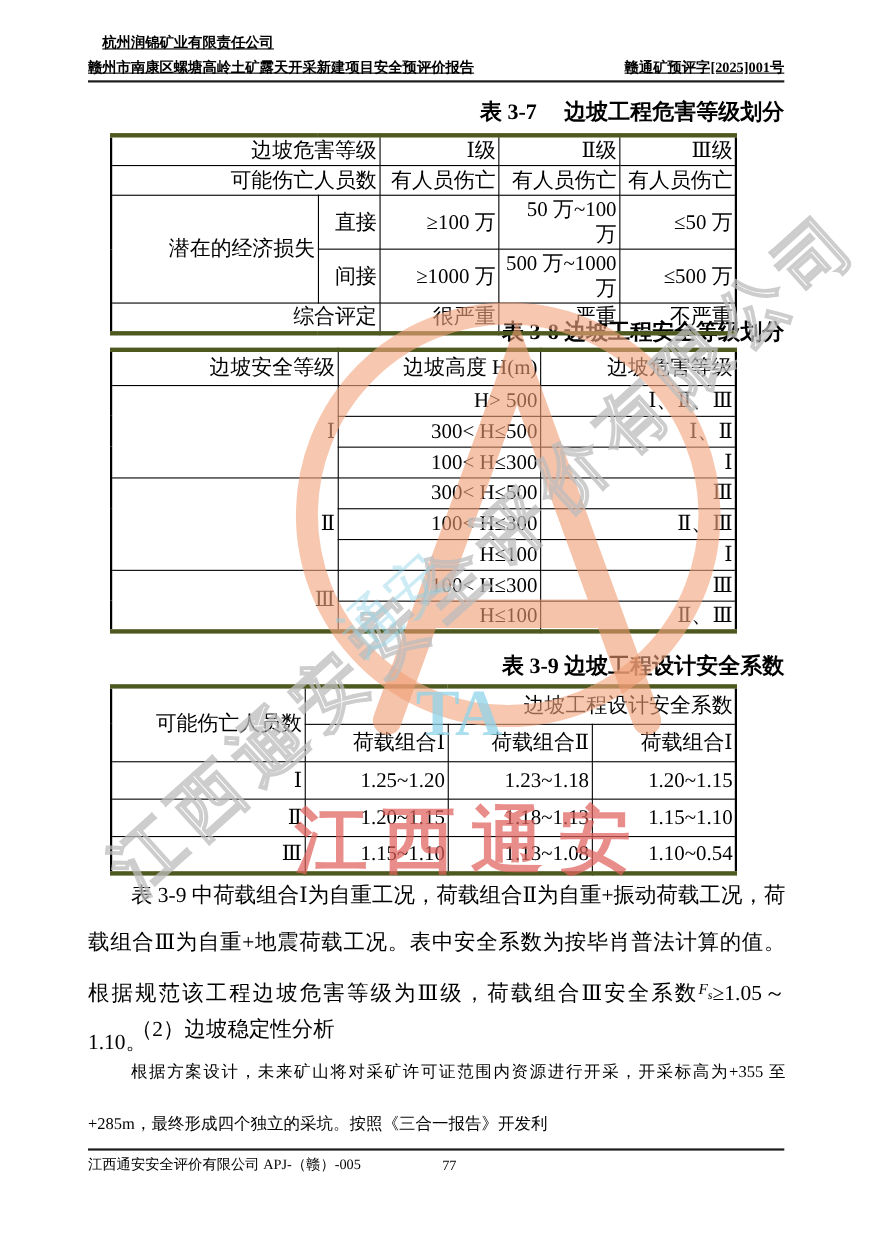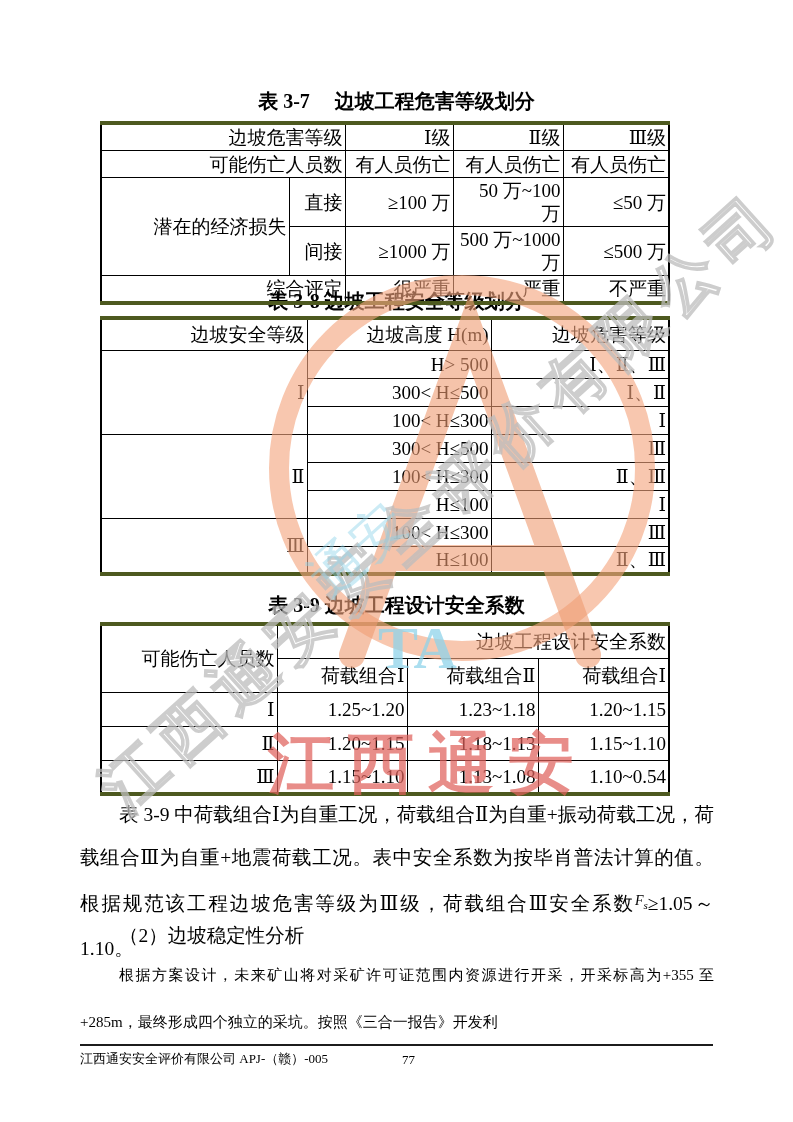--- a/index.html
+++ b/index.html
@@ -8,21 +8,21 @@
         font-family:"Liberation Serif","DejaVu Serif",serif;color:#000;overflow:hidden;}
 
   
   .hdr{position:absolute;top:30px;left:80px;right:80px;border-bottom:2px solid #1c1c1c;
        padding-bottom:3px;font-size:13px;font-weight:bold;line-height:18px;}
   .hdr .l1{margin:0 0 4px 13px;text-decoration:underline;}
   .hdr .l2{display:flex;justify-content:space-between;align-items:flex-end;}
   .hdr .l2 span{text-decoration:underline;}
 
   
-  .tbl-title{position:absolute;left:80px;width:633px;text-align:center;font-weight:bold;
+  .tbl-title{position:absolute;left:80px;width:633px;text-align:right;font-weight:bold;
              font-size:20px;white-space:pre;}
   #t37-title{top:88px;} #t38-title{top:288px;} #t39-title{top:592px;}
 
   
   table.doc{position:absolute;left:100px;width:568px;border-collapse:collapse;table-layout:fixed;
             font-size:19px;z-index:1;
             border-top:4px solid var(--frame);border-bottom:4px solid var(--frame);
             border-left:2px solid #000;border-right:2px solid #000;}
   #t37{top:121px;} #t38{top:316px;} #t39{top:622px;}
   table.doc td{border:1px solid #000;text-align:right;vertical-align:middle;
@@ -43,20 +43,27 @@
   
   .ftr{position:absolute;top:1044px;left:80px;right:80px;border-top:2px solid #1c1c1c;
        padding-top:4px;font-size:13px;}
   .ftr .pg{position:absolute;left:322px;top:6px;}
 </style>
 </head>
 <body>
 
 <div class="page">
 
+  <div class="hdr">
+    <div class="l1">杭州润锦矿业有限责任公司</div>
+    <div class="l2">
+      <span>赣州市南康区螺塘高岭土矿露天开采新建项目安全预评价报告</span>
+      <span>赣通矿预评字[2025]001号</span>
+    </div>
+  </div>
 
   <div class="tbl-title" id="t37-title">表 3-7　 边坡工程危害等级划分</div>
   <table class="doc" id="t37">
     <colgroup>
         <col style="width:188px">
         <col style="width:56px">
         <col style="width:108px">
         <col style="width:110px">
         <col style="width:106px">
       </colgroup>

